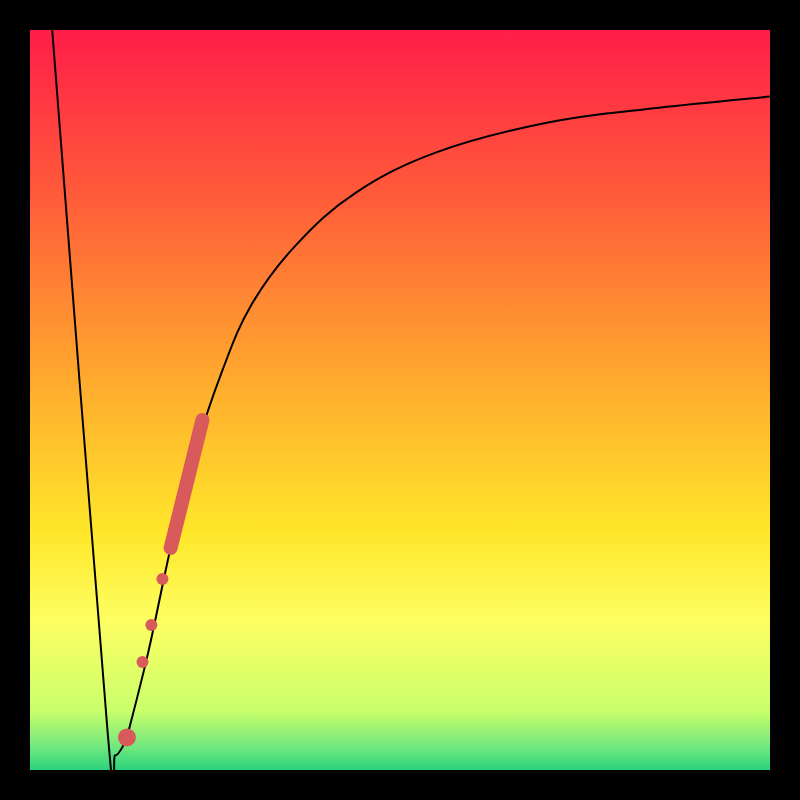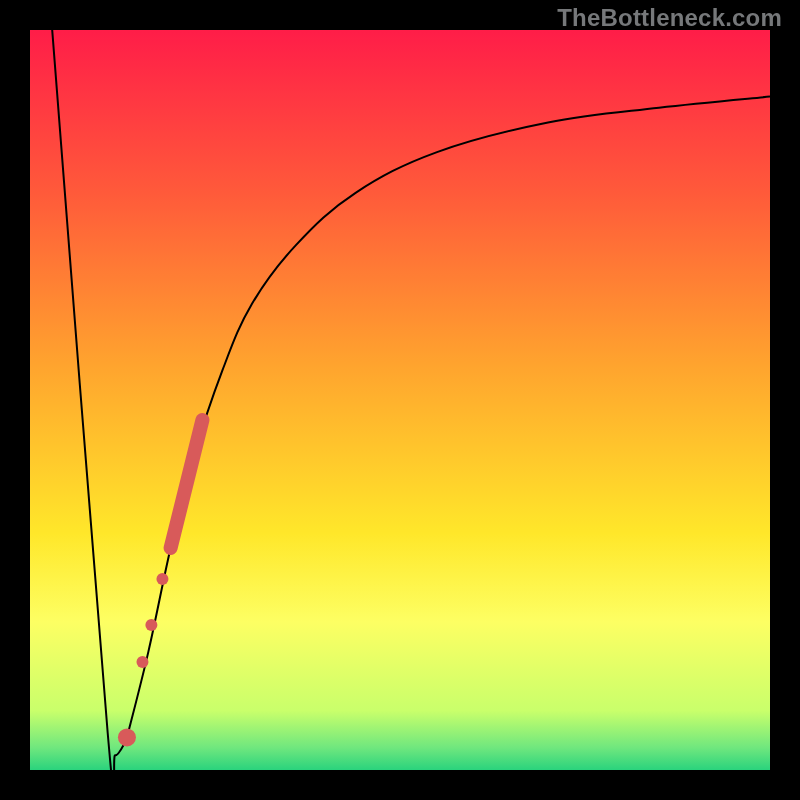--- a/index.html
+++ b/index.html
@@ -87,14 +87,13 @@
       <g class="markers" id="markers">
           <line x1="140.6" y1="518" x2="172.42000000000002" y2="389.98" class="bar"></line>
           <circle cx="132.46" cy="549.0799999999999" r="6"></circle>
           <circle cx="121.35999999999999" cy="594.96" r="6"></circle>
           <circle cx="112.48" cy="631.96" r="6"></circle>
           <circle cx="96.94" cy="707.44" r="9"></circle>
         </g>
     </svg>
   </div>
 
-  <div class="watermark">TheBottleneck.com</div>
 </div>
 
 </body></html>

